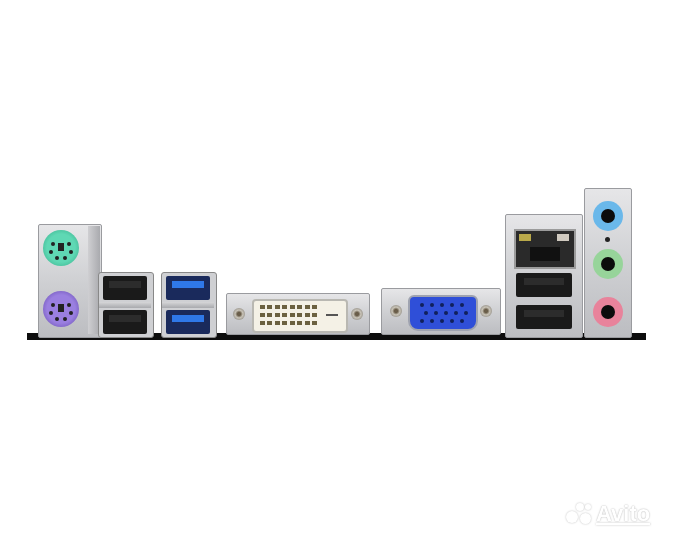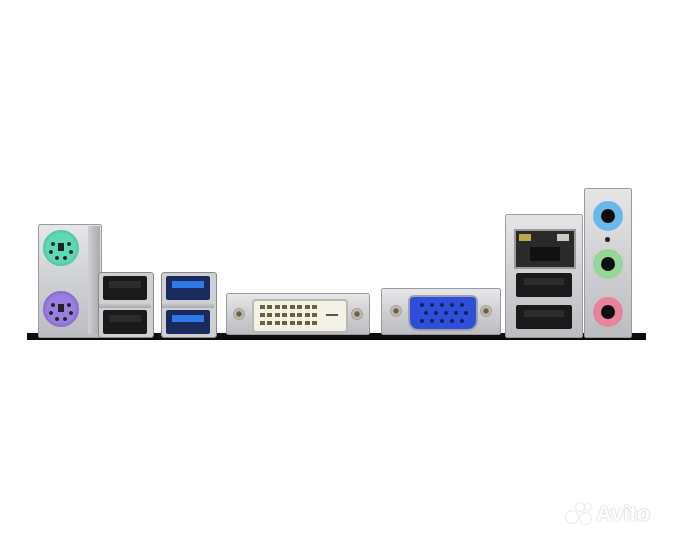--- a/index.html
+++ b/index.html
@@ -1,17 +1,17 @@
 <!DOCTYPE html>
 <html><head>
 <meta charset="utf-8">
 <style>
   html,body{margin:0;padding:0;background:#fff;}
   body{width:674px;height:540px;position:relative;overflow:hidden;font-family:"Liberation Sans",sans-serif;}
-  .abs{position:absolute;}
+  .abs{position:absolute;text-decoration:underline;}
   .metal{background:linear-gradient(180deg,#e6e6e8 0%,#cfd0d3 50%,#bcbdc1 100%);border:1px solid #9a9b9f;border-radius:2px;}
   .bar{left:27px;top:333px;width:619px;height:7px;background:#0d0d0d;}
   
   .ps2-frame{left:38px;top:224px;width:62px;height:112px;}
   .ps2-side{left:88px;top:226px;width:12px;height:108px;background:linear-gradient(90deg,#cfcfd2,#a9aaae);}
   .ps2{width:36px;height:36px;border-radius:50%;}
   .ps2 .pin{position:absolute;width:4px;height:4px;background:#222;border-radius:50%;}
   .ps2 .key{position:absolute;left:15px;top:13px;width:6px;height:8px;background:#222;}
   
   .usb-frame{width:54px;height:64px;border:1px solid #888;border-radius:3px;background:#cfd0d3;}

